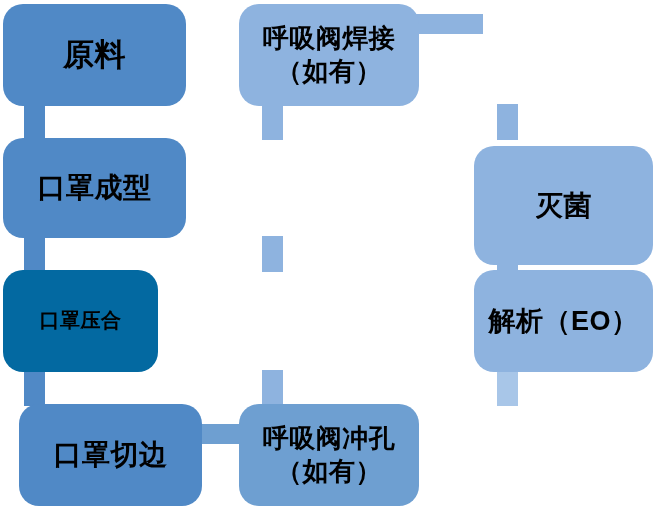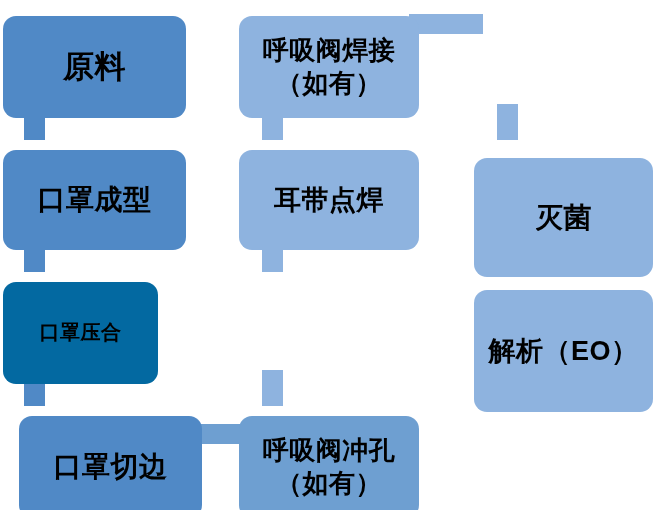--- a/index.html
+++ b/index.html
@@ -11,32 +11,31 @@
     position: relative;
     width: 653px;
     height: 510px;
     background: #ffffff;
     overflow: hidden;
     font-family: "Liberation Sans", "DejaVu Sans", sans-serif;
   }
   .node {
     position: absolute;
     box-sizing: border-box;
-    border-radius: 13px;
+    border-radius: 20px;
     display: flex;
     align-items: center;
     justify-content: center;
     text-align: center;
     color: #000000;
     font-weight: bold;
     line-height: 1.28;
     letter-spacing: 0.5px;
     padding: 2px 6px;
     user-select: none;
-    margin-top: 12px;
   }
   .node-label {
     display: block;
     white-space: pre-line;
   }
   .conn {
     position: absolute;
     box-sizing: border-box;
   }
   .conn-v { border-radius: 0; }
@@ -77,33 +76,30 @@
 
   <div class="node" style="left:19px; top:404px; width:183px; height:102px; background:#5089c6; font-size:28px;">
     <span class="node-label">口罩切边</span>
   </div>
 
   <div class="node" style="left:239px; top:4px; width:180px; height:102px; background:#8eb3df; font-size:26px;">
     <span class="node-label">呼吸阀焊接
 （如有）</span>
   </div>
 
-  <div class="node" style="left:239px; top:138px; width:180px; height:100px; background:#8eb3df; font-size:27px;">
-    <span class="node-label">耳带点焊</span>
-  </div>
 
 
   <div class="node" style="left:239px; top:404px; width:180px; height:102px; background:#6e9fd1; font-size:26px;">
     <span class="node-label">呼吸阀冲孔
 （如有）</span>
   </div>
 
 
   <div class="node" style="left:474px; top:146px; width:179px; height:119px; background:#8eb3df; font-size:28px;">
     <span class="node-label">灭菌</span>
   </div>
 
-  <div class="node" style="left:474px; top:278px; width:179px; height:122px; background:#8eb3df; font-size:27px;">
+  <div class="node" style="left:474px; top:270px; width:179px; height:102px; background:#8eb3df; font-size:27px;">
     <span class="node-label">解析（EO）</span>
   </div>
 
 
 </div>
 
 </body></html>

